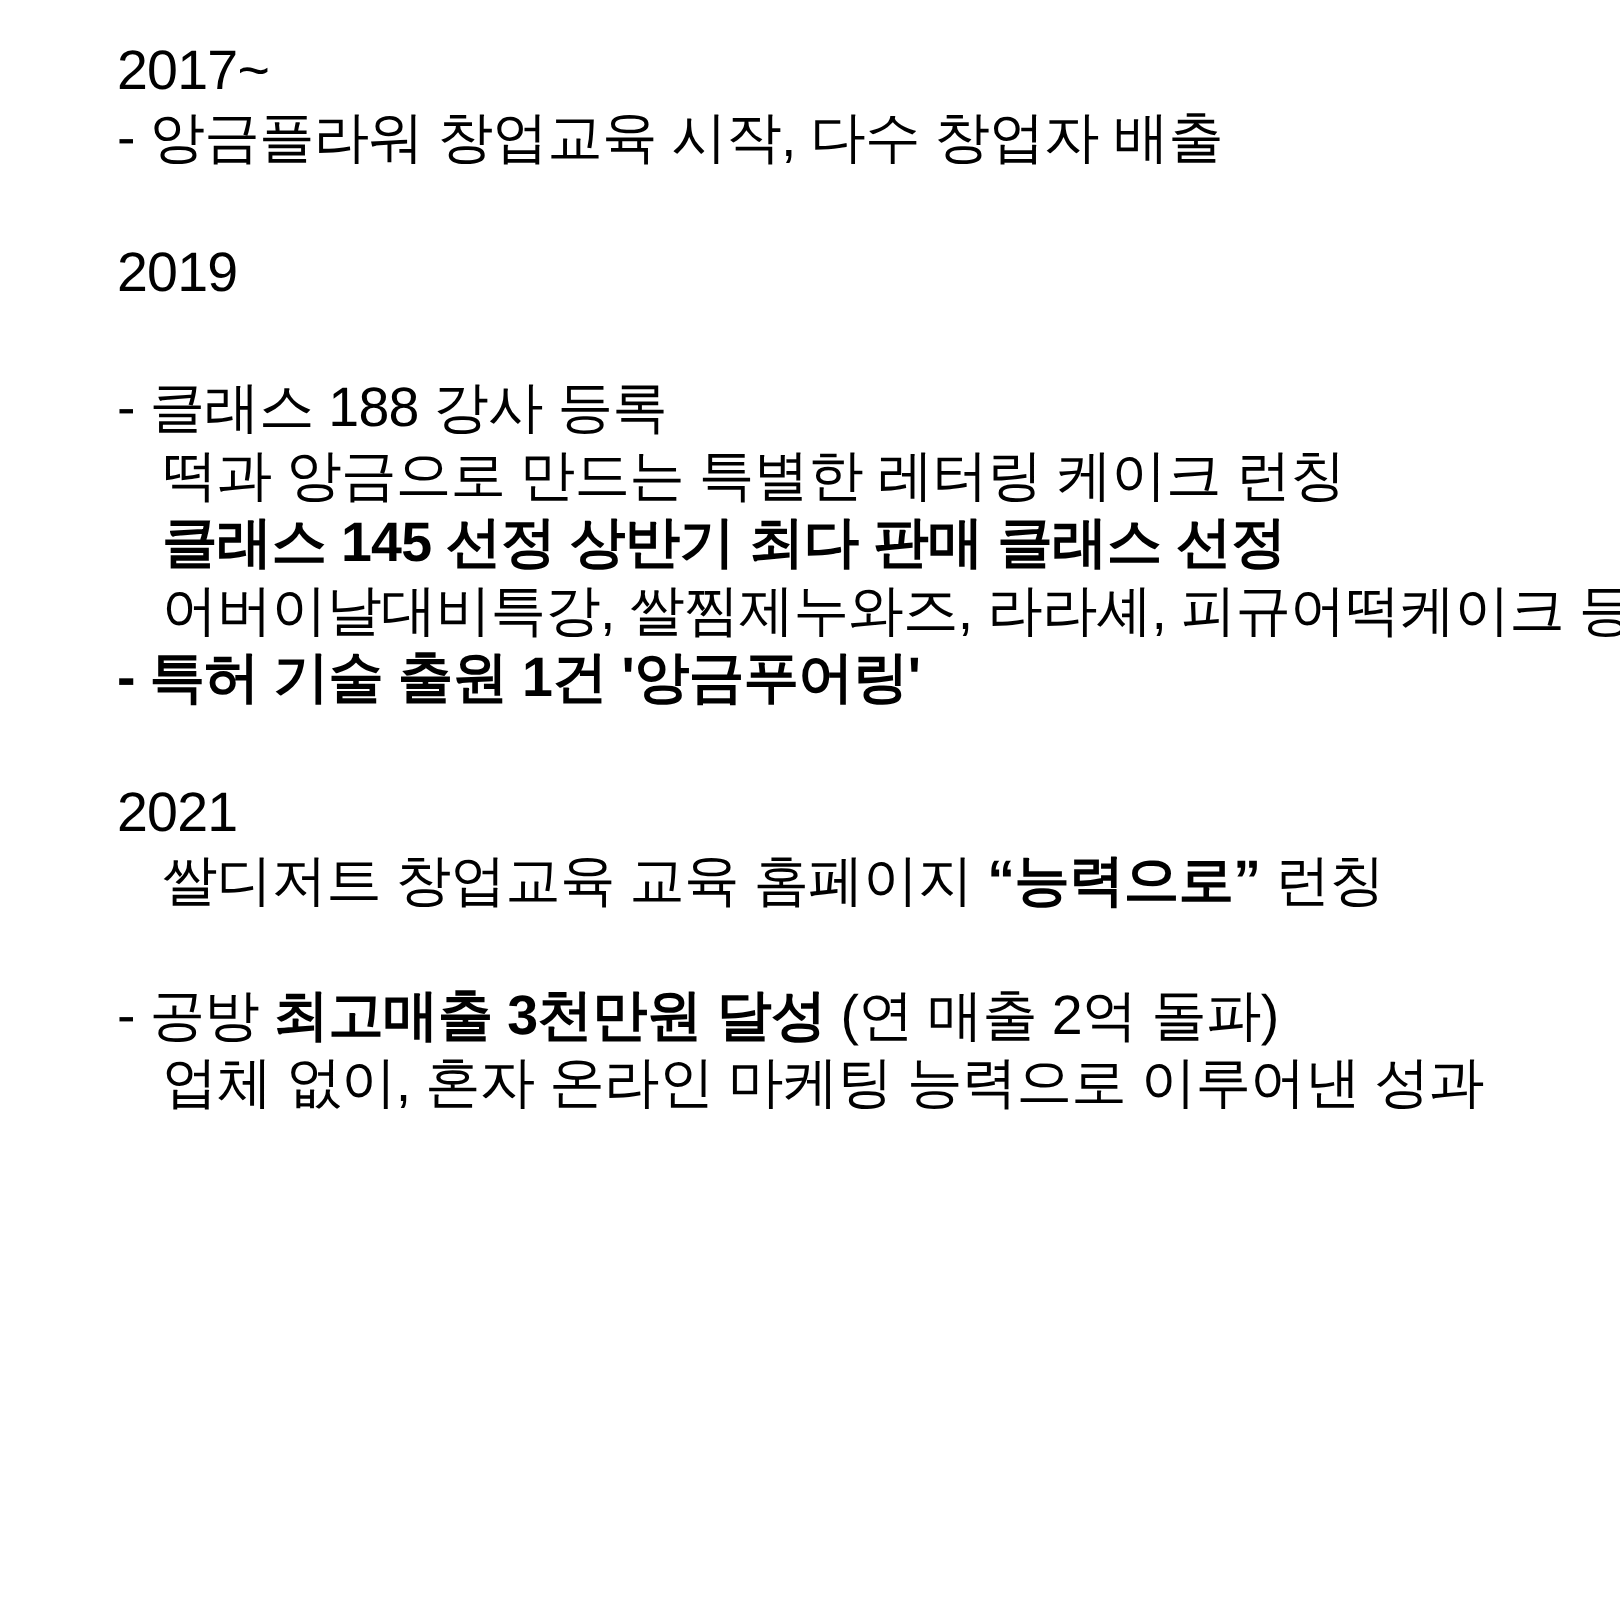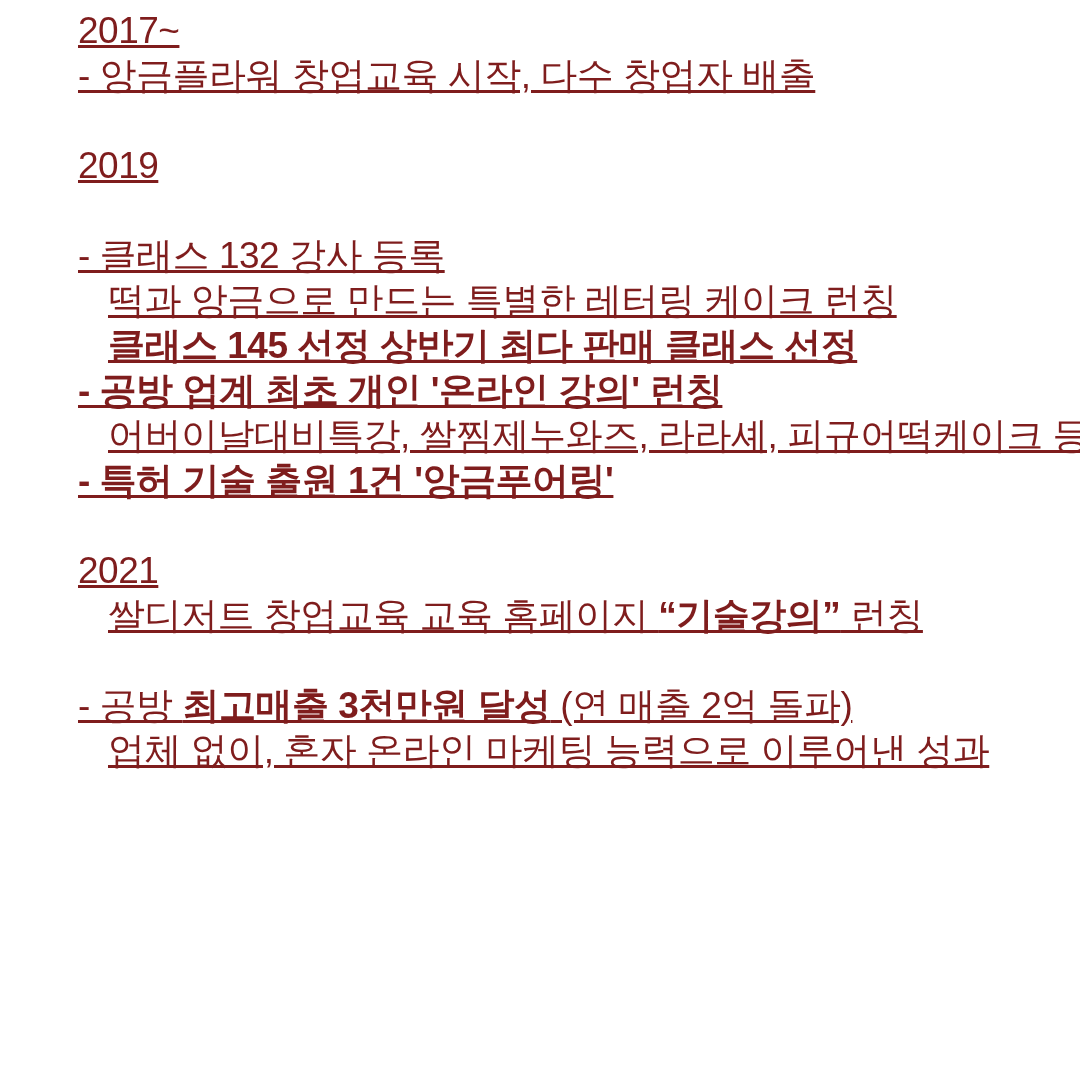--- a/index.html
+++ b/index.html
@@ -9,26 +9,25 @@
   }
   .canvas {
     position: relative;
     width: 1080px;
     height: 1080px;
     background: #ffffff;
     overflow: hidden;
     font-family: "Liberation Sans", "DejaVu Sans", sans-serif;
   }
   .timeline {
-    padding: 8px 0 0 78px;
-    color: #7f1d1d;
+    padding: 24px 0 0 78px;
+    color: #000000;
     font-size: 37px;
     line-height: 45px;
     letter-spacing: -0.5px;
-    text-decoration: underline;
   }
   .line {
     height: 45px;
     white-space: nowrap;
     font-weight: 300;
   }
   .line.indent {
     padding-left: 30px;
   }
   .line.blank {
@@ -41,27 +40,26 @@
 </head>
 <body>
 
 <main class="canvas">
   <div class="timeline" id="timeline">
       <div class="line year"><span class="seg">2017~</span></div>
       <div class="line dash"><span class="seg">- 앙금플라워 창업교육 시작, 다수 창업자 배출</span></div>
       <div class="line blank"></div>
       <div class="line year"><span class="seg">2019</span></div>
       <div class="line blank"></div>
-      <div class="line dash"><span class="seg">- 클래스 132 강사 등록</span></div>
+      <div class="line dash"><span class="seg">- 클래스 188 강사 등록</span></div>
       <div class="line indent"><span class="seg">떡과 앙금으로 만드는 특별한 레터링 케이크 런칭</span></div>
       <div class="line indent"><span class="seg bold">클래스 145 선정 상반기 최다 판매 클래스 선정</span></div>
-      <div class="line dash"><span class="seg bold">- 공방 업계 최초 개인 '온라인 강의' 런칭</span></div>
       <div class="line indent"><span class="seg">어버이날대비특강, 쌀찜제누와즈, 라라셰, 피규어떡케이크 등</span></div>
       <div class="line dash"><span class="seg bold">- 특허 기술 출원 1건 '앙금푸어링'</span></div>
       <div class="line blank"></div>
       <div class="line year"><span class="seg">2021</span></div>
-      <div class="line indent"><span class="seg">쌀디저트 창업교육 교육 홈페이지 </span><span class="seg bold">“기술강의”</span><span class="seg"> 런칭</span></div>
+      <div class="line indent"><span class="seg">쌀디저트 창업교육 교육 홈페이지 </span><span class="seg bold">“능력으로”</span><span class="seg"> 런칭</span></div>
       <div class="line blank"></div>
       <div class="line dash"><span class="seg">- 공방 </span><span class="seg bold">최고매출 3천만원 달성</span><span class="seg"> (연 매출 2억 돌파)</span></div>
       <div class="line indent"><span class="seg">업체 없이, 혼자 온라인 마케팅 능력으로 이루어낸 성과</span></div>
       <div class="line blank"></div>
     </div>
 </main>
 
 </body></html>

